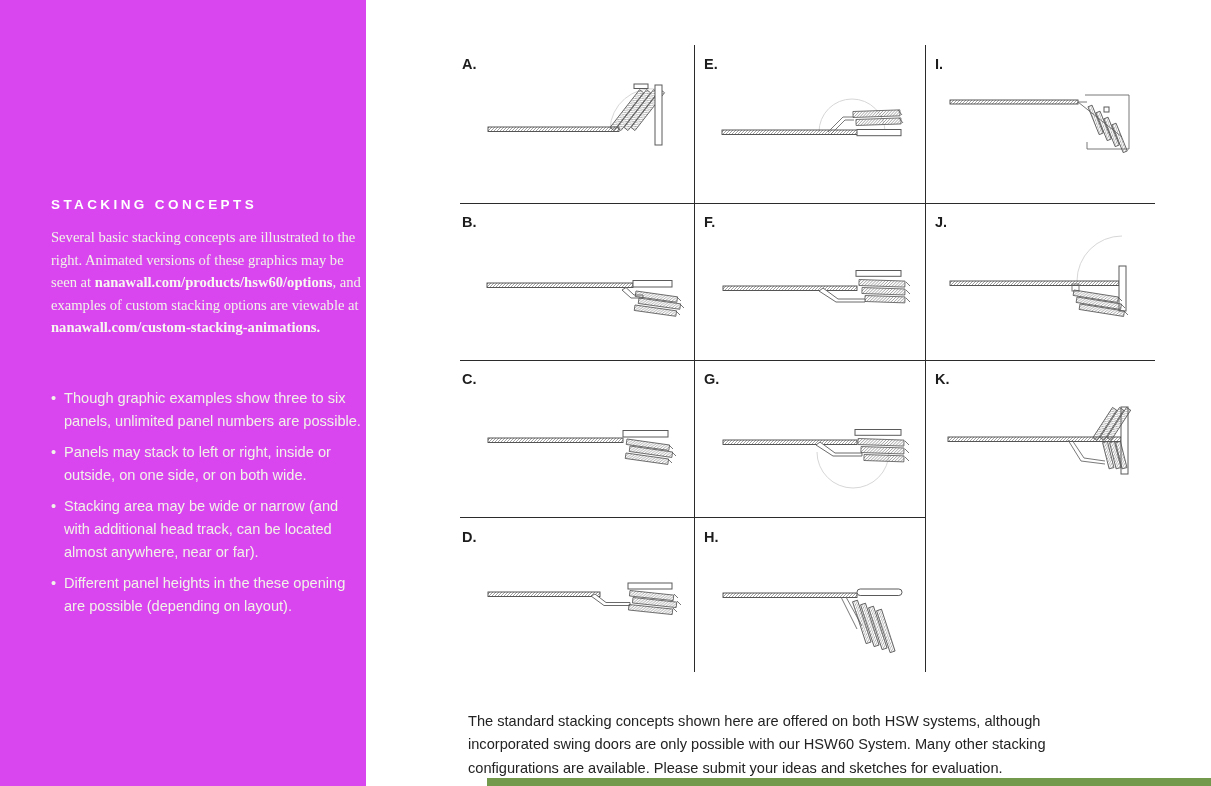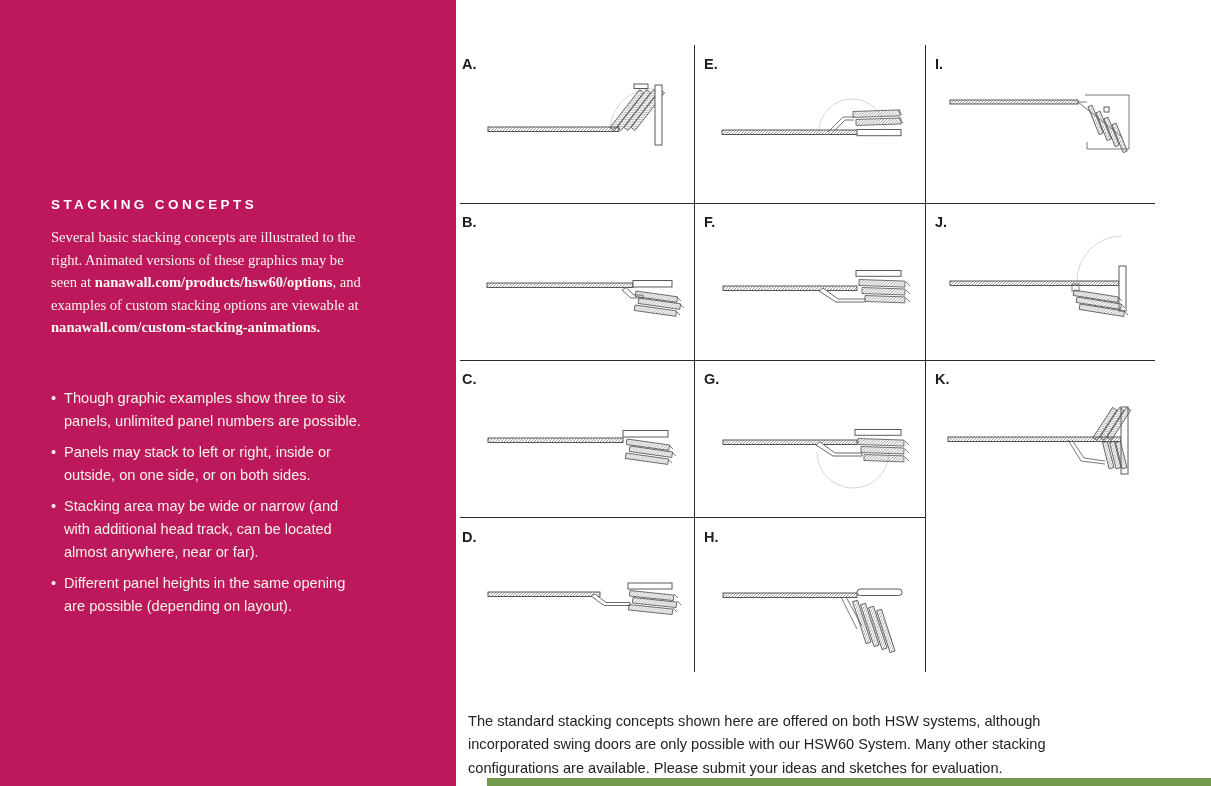--- a/index.html
+++ b/index.html
@@ -1,19 +1,19 @@
 <!DOCTYPE html>
 <html><head>
 <meta charset="utf-8">
 <style>
   html,body{margin:0;padding:0;background:#fff;}
   #page{position:relative;width:1211px;height:786px;background:#ffffff;overflow:hidden;
         font-family:"Liberation Sans", sans-serif;}
   
-  .sidebar{position:absolute;left:0;top:0;width:456px;height:786px;background:#be185d;}
+  .sidebar{position:absolute;left:0;top:0;width:366px;height:786px;background:#d946ef;}
   .sb-heading{position:absolute;left:51px;top:197px;color:#ffffff;font-size:13.5px;
               font-weight:700;letter-spacing:3.4px;}
   .sb-intro{position:absolute;left:51px;top:226px;width:318px;color:#f1f3e8;
             font-size:14.6px;line-height:22.5px;font-weight:400;font-family:Liberation Serif, serif;}
   .sb-intro .b{font-weight:700;color:#f7f8f0;}
   .sb-bullets{position:absolute;left:51px;top:387px;width:316px;color:#f1f3e8;
               font-size:14.6px;line-height:23px;}
   .bullet{position:relative;padding-left:13px;margin-bottom:8px;}
   .bullet .dot{position:absolute;left:0;top:0;}
   
@@ -50,29 +50,29 @@
     <div class="sb-intro">
       <span>Several basic stacking concepts are illustrated to the right. Animated versions of these graphics may be seen at </span><span class="b">nanawall.com/products/hsw60/options</span><span>, and examples of custom stacking options are viewable at </span><span class="b">nanawall.com/custom-stacking-animations.</span>
     </div>
     <div class="sb-bullets">
       <div class="bullet">
         <span class="dot">•</span>
         <span>Though graphic examples show three to six panels, unlimited panel numbers are possible.</span>
       </div>
       <div class="bullet">
         <span class="dot">•</span>
-        <span>Panels may stack to left or right, inside or outside, on one side, or on both sides.</span>
+        <span>Panels may stack to left or right, inside or outside, on one side, or on both wide.</span>
       </div>
       <div class="bullet">
         <span class="dot">•</span>
         <span>Stacking area may be wide or narrow (and with additional head track, can be located almost anywhere, near or far).</span>
       </div>
       <div class="bullet">
         <span class="dot">•</span>
-        <span>Different panel heights in the same opening are possible (depending on layout).</span>
+        <span>Different panel heights in the these opening are possible (depending on layout).</span>
       </div>
     </div>
   </div>
 
   <div>
 
     <div class="gridline" style="left:694px;top:45px;width:1px;height:627px;"></div>
     <div class="gridline" style="left:925px;top:45px;width:1px;height:627px;"></div>
     <div class="gridline" style="left:460px;top:203px;width:695px;height:1px;"></div>
     <div class="gridline" style="left:460px;top:360px;width:695px;height:1px;"></div>

